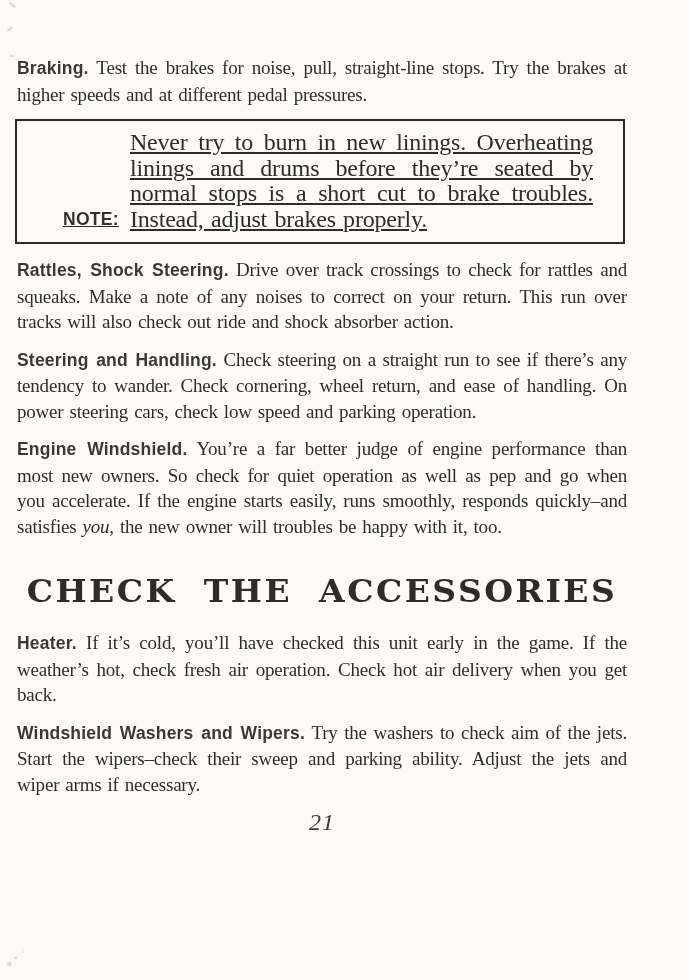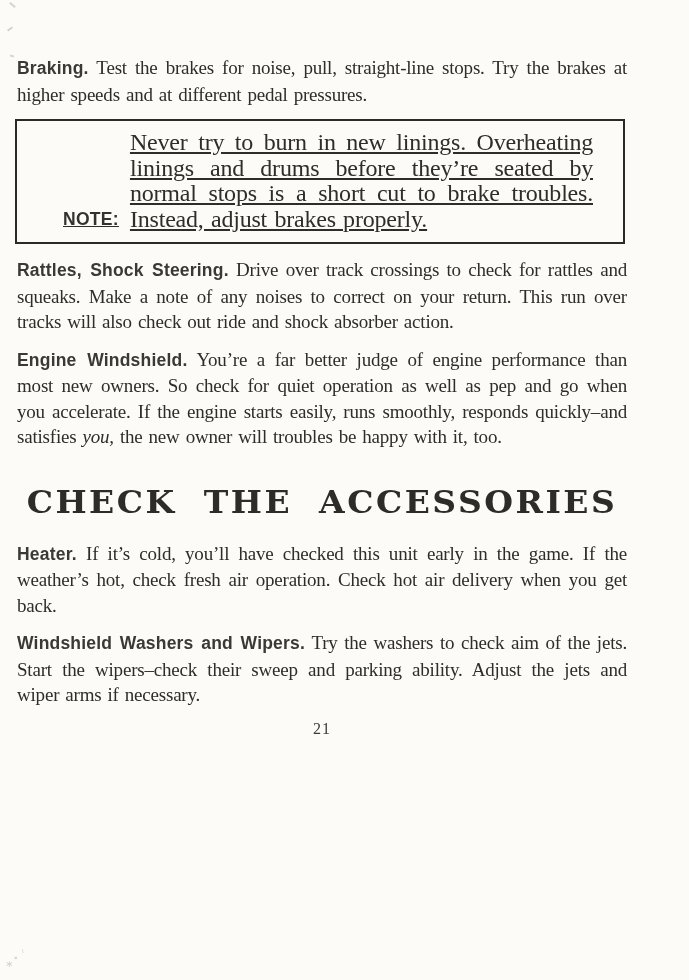--- a/index.html
+++ b/index.html
@@ -67,24 +67,25 @@
     letter-spacing: 2.5px;
     word-spacing: 13px;
     text-align: center;
     color: #2d2c29;
     margin: 32px 0 20px 0;
     transform: scaleY(0.96);
   }
   em.inline-em { font-style: italic; }
   .page-number {
     text-align: center;
-    font-size: 16px;
+    font-size: 24px;
     letter-spacing: 1px;
     color: #3c3b38;
     margin-top: 2px;
+    font-style: italic;
   }
   
   .artifact { position: absolute; color: #b3b0a8; pointer-events: none; }
   .artifact span { display: block; background: #b5b2aa; opacity: 0.55; }
   .art-tl-1 { left: 9px; top: 4px; }
   .art-tl-1 span { width: 7px; height: 2px; transform: rotate(40deg); }
   .art-tl-2 { left: 7px; top: 28px; }
   .art-tl-2 span { width: 6px; height: 2px; transform: rotate(-35deg); }
   .art-tl-3 { left: 10px; top: 55px; }
   .art-tl-3 span { width: 4px; height: 2px; transform: rotate(20deg); }
@@ -98,20 +99,21 @@
 
   <p class="para"><span class="lead">Braking.</span> <span>Test the brakes for noise, pull, straight-line stops. Try the brakes at higher speeds and at different pedal pressures.</span></p>
 
   <div class="note-box">
     <span class="note-label">NOTE:</span>
     <div class="note-body">Never try to burn in new linings. Overheating linings and drums before they’re seated by normal stops is a short cut to brake troubles. Instead, adjust brakes properly.</div>
   </div>
 
   <p class="para"><span class="lead">Rattles, Shock Steering.</span> <span>Drive over track crossings to check for rattles and squeaks. Make a note of any noises to correct on your return. This run over tracks will also check out ride and shock absorber action.</span></p>
 
+  <p class="para"><span class="lead">Steering and Handling.</span> <span>Check steering on a straight run to see if there’s any tendency to wander. Check cornering, wheel return, and ease of handling. On power steering cars, check low speed and parking operation.</span></p>
 
   <p class="para"><span class="lead">Engine Windshield.</span> <span>You’re a far better judge of engine performance than most new owners. So check for quiet operation as well as pep and go when you accelerate. If the engine starts easily, runs smoothly, responds quickly–and satisfies </span><em class="inline-em">you,</em><span> the new owner will troubles be happy with it, too.</span></p>
 
   <h1 class="section-heading">CHECK THE ACCESSORIES</h1>
 
 
   <p class="para"><span class="lead">Heater.</span> <span>If it’s cold, you’ll have checked this unit early in the game. If the weather’s hot, check fresh air operation. Check hot air delivery when you get back.</span></p>
 
   <p class="para"><span class="lead">Windshield Washers and Wipers.</span> <span>Try the washers to check aim of the jets. Start the wipers–check their sweep and parking ability. Adjust the jets and wiper arms if necessary.</span></p>
 

